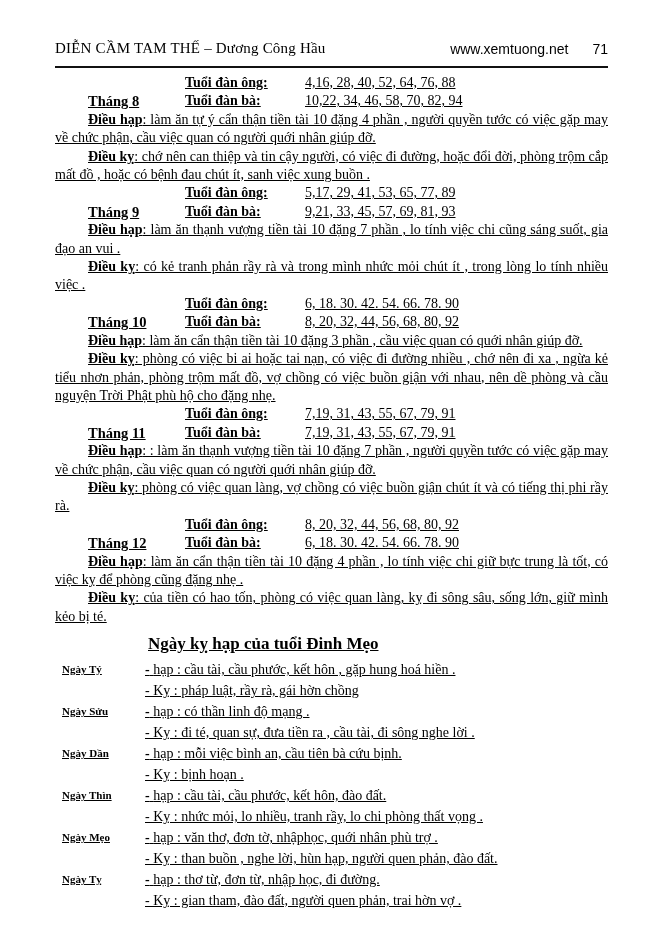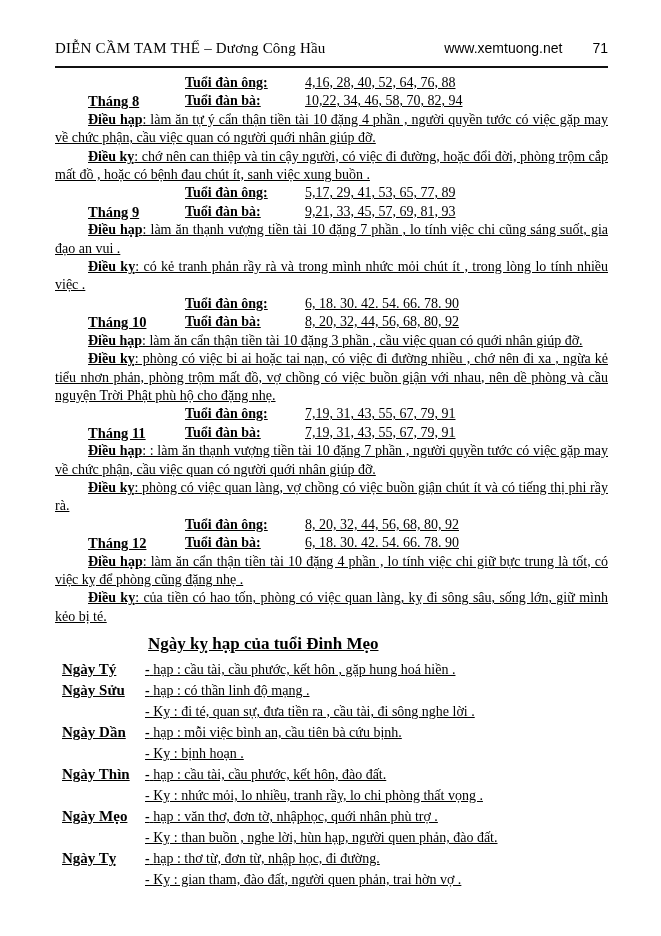--- a/index.html
+++ b/index.html
@@ -4,39 +4,39 @@
 <style>
   html,body{margin:0;padding:0;}
   body{
     width:661px;height:936px;background:#ffffff;color:#000;
     font-family:"Liberation Serif", serif;
     overflow:hidden;
   }
   .page{padding:0 53px 0 55px;}
   
   .header{
-    display:flex;justify-content:space-between;align-items:flex-start;
+    display:flex;justify-content:space-between;align-items:center;
     padding-top:40px;padding-bottom:9px;
     border-bottom:2px solid #111;
   }
   .header-title{font-size:15px;letter-spacing:0.2px;}
-  .header-right{display:flex;align-items:baseline;gap:30px;
+  .header-right{display:flex;align-items:baseline;gap:24px;
     font-family:"Liberation Sans", sans-serif;font-size:14px;}
   
   .content{margin-top:6px;font-size:14px;line-height:18.4px;text-decoration:underline;}
   .trow{display:flex;padding-left:33px;}
   .mcol{width:97px;font-weight:bold;font-size:14.5px;flex:none;}
   .tcol{width:120px;font-weight:bold;flex:none;}
   .ncol{flex:1;}
   .para{margin:0;text-indent:33px;text-align:justify;}
   .plabel{font-weight:bold;}
   
   .day-heading{font-size:17px;font-weight:bold;margin:7px 0 5px 93px;line-height:21px;}
   .day-row{display:flex;line-height:21px;}
-  .day-name{width:83px;padding-left:7px;font-weight:bold;font-size:15px;flex:none;}
+  .day-name{width:83px;padding-left:7px;font-weight:bold;font-size:11px;flex:none;}
   .day-lines{flex:1;}
   .dash{font-weight:bold;}
 </style>
 </head>
 <body>
 
 <div class="page">
 
   <div class="header">
     <span class="header-title">DIỄN CẦM TAM THẾ – Dương Công Hầu</span>
@@ -122,20 +122,21 @@
       <p class="para"><b class="plabel">Điều hạp</b><span>: làm ăn cẩn thận tiền tài 10 đặng 4 phần  , lo tính việc chi giữ bực trung là tốt, có việc kỵ để phòng cũng đặng nhẹ .</span></p>
       <p class="para"><b class="plabel">Điều kỵ</b><span>: của tiền có hao tốn, phòng có việc quan làng, kỵ đi sông sâu, sống lớn, giữ mình kẻo bị té.</span></p>
     </section>
 
     <h2 class="day-heading">Ngày kỵ hạp của tuổi Đinh Mẹo</h2>
 
     <div class="day-row">
       <span class="day-name">Ngày Tý</span>
       <span class="day-lines">
         <div><span class="dash">-</span> <span>hạp : cầu tài, cầu phước, kết hôn , gặp hung hoá hiền .</span></div>
+        <div>- Kỵ  : pháp luật, rầy rà, gái hờn chồng</div>
       </span>
     </div>
 
     <div class="day-row">
       <span class="day-name">Ngày Sửu</span>
       <span class="day-lines">
         <div><span class="dash">-</span> <span>hạp : có thần linh độ mạng .</span></div>
         <div>- Kỵ  : đi té, quan sự, đưa tiền ra , cầu tài, đi sông nghe lời .</div>
       </span>
     </div>

